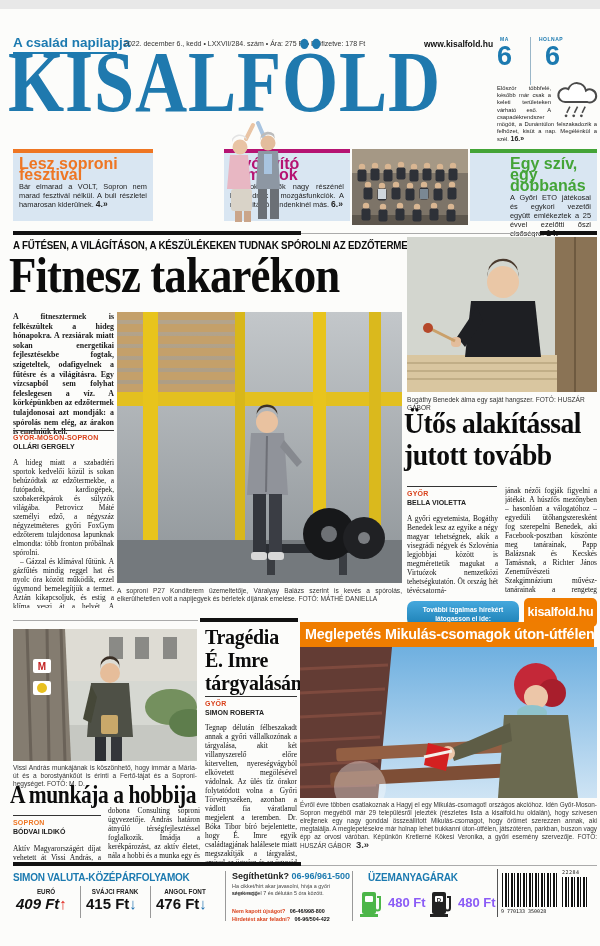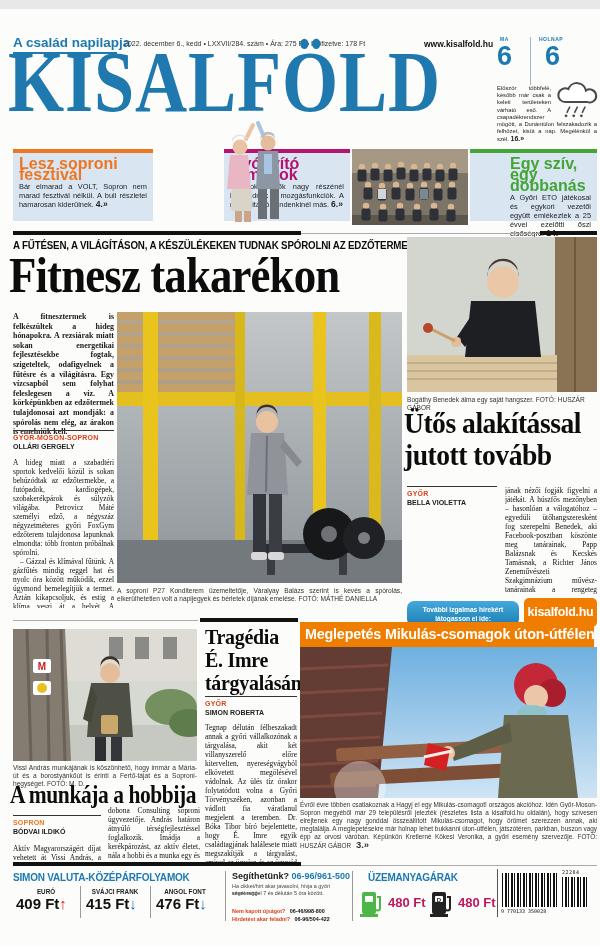--- a/index.html
+++ b/index.html
@@ -87,21 +87,21 @@
 
   
   .f-title{font-size:10px;font-weight:bold;color:#1c7ab0;letter-spacing:-.2px;white-space:nowrap;}
   .cur-label{font-size:6.3px;font-weight:bold;color:#222;text-align:center;}
   .cur-val{font-size:15px;font-weight:bold;color:#111;white-space:nowrap;}
   .up{color:#e0251c;} .down{color:#1a6fb0;}
   .vdiv{width:1px;background:#999;}
   .help-line{font-size:5.4px;line-height:6.6px;color:#444;}
   .help-q{color:#d9421c;font-weight:bold;font-size:5.4px;}
   .help-p{font-weight:bold;color:#111;font-size:5.4px;}
-  .fuel-val{font-size:13px;font-weight:bold;color:#be185d;text-align:center;}
+  .fuel-val{font-size:13px;font-weight:bold;color:#8b5cf6;text-align:center;}
   .barcode{background:repeating-linear-gradient(90deg,#111 0 1px,#fff 1px 3px,#111 3px 5px,#fff 5px 6px);}
   .bc-digits{font-family:"DejaVu Sans Mono",monospace;font-size:5px;color:#111;letter-spacing:1px;}
 </style>
 </head>
 <body>
 
 <div class="page">
 
   <div class="abs tagline">A család napilapja</div>
   <div class="abs tagline-rule"></div>
@@ -294,20 +294,21 @@
 
   <div class="abs headline2">
     <div>Ütős alakítással</div>
     <div>jutott tovább</div>
   </div>
 
   <div class="abs lblrule" style="left:407px;top:477px;width:90px;"></div>
   <div class="abs loc" style="left:407px;top:481px;">GYŐR</div>
   <div class="abs byl" style="left:407px;top:490px;">BELLA VIOLETTA</div>
 
+  <div class="abs body-col just" style="left:407px;top:505px;width:91px;height:82px;overflow:hidden;">A győri egyetemista, Bogáthy Benedek lesz az egyike a négy magyar tehetségnek, akik a visegrádi négyek és Szlovénia legjobbjai között is megmérettetik magukat a Virtuózok nemzetközi tehetségkutatón. Öt ország hét tévécsatorná-</div>
   <div class="abs body-col just" style="left:505px;top:477px;width:92px;height:110px;overflow:hidden;">
     <p><span>jának nézői fogják figyelni a játékát. A húszfős mezőnyben – hasonlóan a válogatóhoz – egyedüli ütőhangszeresként fog szerepelni Benedek, aki Facebook-posztban köszönte meg tanárainak, Papp Balázsnak és Kecskés Tamásnak, a Richter János Zeneművészeti Szakgimnázium művész-tanárainak a rengeteg támogatást.</span><span class="pref">3.»</span></p>
   </div>
 
   <div class="abs promo-btn">További izgalmas hírekért látogasson el ide:</div>
   <div class="abs promo-logo">kisalfold.hu</div>
 
   <div class="abs sep" style="left:13px;top:611px;width:185px;"></div>
   <div class="abs septhick" style="left:200px;top:609px;width:98px;"></div>
 
@@ -397,21 +398,21 @@
   <div class="abs caption cap-mik just">
     <span>Évről évre többen csatlakoznak a Hagyj el egy Mikulás-csomagot! országos akcióhoz. Idén Győr-Moson-Sopron megyéből már 29 településről jelezték (részletes lista a kisalfold.hu oldalán), hogy szívesen elrejtenek egy nagy gonddal összeállított Mikulás-csomagot, hogy örömet szerezzen annak, aki megtalálja. A meglepetésekre már holnap lehet bukkanni úton-útfélen, játszótéren, parkban, buszon vagy épp az orvosi váróban. Képünkön Kretlerné Kökesi Veronika, a győri esemény szervezője. FOTÓ: HUSZÁR GÁBOR</span>
     <span class="pref">3.»</span>
   </div>
 
   <div class="abs sep" style="left:13px;top:856px;width:584px;"></div>
   <div class="abs septhick" style="left:13px;top:853px;width:288px;"></div>
 
   <div class="abs f-title" style="left:13px;top:863px;">SIMON VALUTA-KÖZÉPÁRFOLYAMOK</div>
   <div class="abs cur-label" style="left:16px;top:879px;width:60px;">EURÓ</div>
-  <div class="abs cur-val" style="left:16px;top:886px;">
+  <div class="abs cur-val" style="left:16px;top:886px;font-style:italic;">
     <span>409 Ft</span><span class="up">↑</span>
   </div>
   <div class="abs vdiv" style="left:80px;top:877px;height:32px;"></div>
   <div class="abs cur-label" style="left:84px;top:879px;width:62px;">SVÁJCI FRANK</div>
   <div class="abs cur-val" style="left:86px;top:886px;">
     <span>415 Ft</span><span class="down">↓</span>
   </div>
   <div class="abs vdiv" style="left:150px;top:877px;height:32px;"></div>
   <div class="abs cur-label" style="left:154px;top:879px;width:62px;">ANGOL FONT</div>
   <div class="abs cur-val" style="left:156px;top:886px;">

